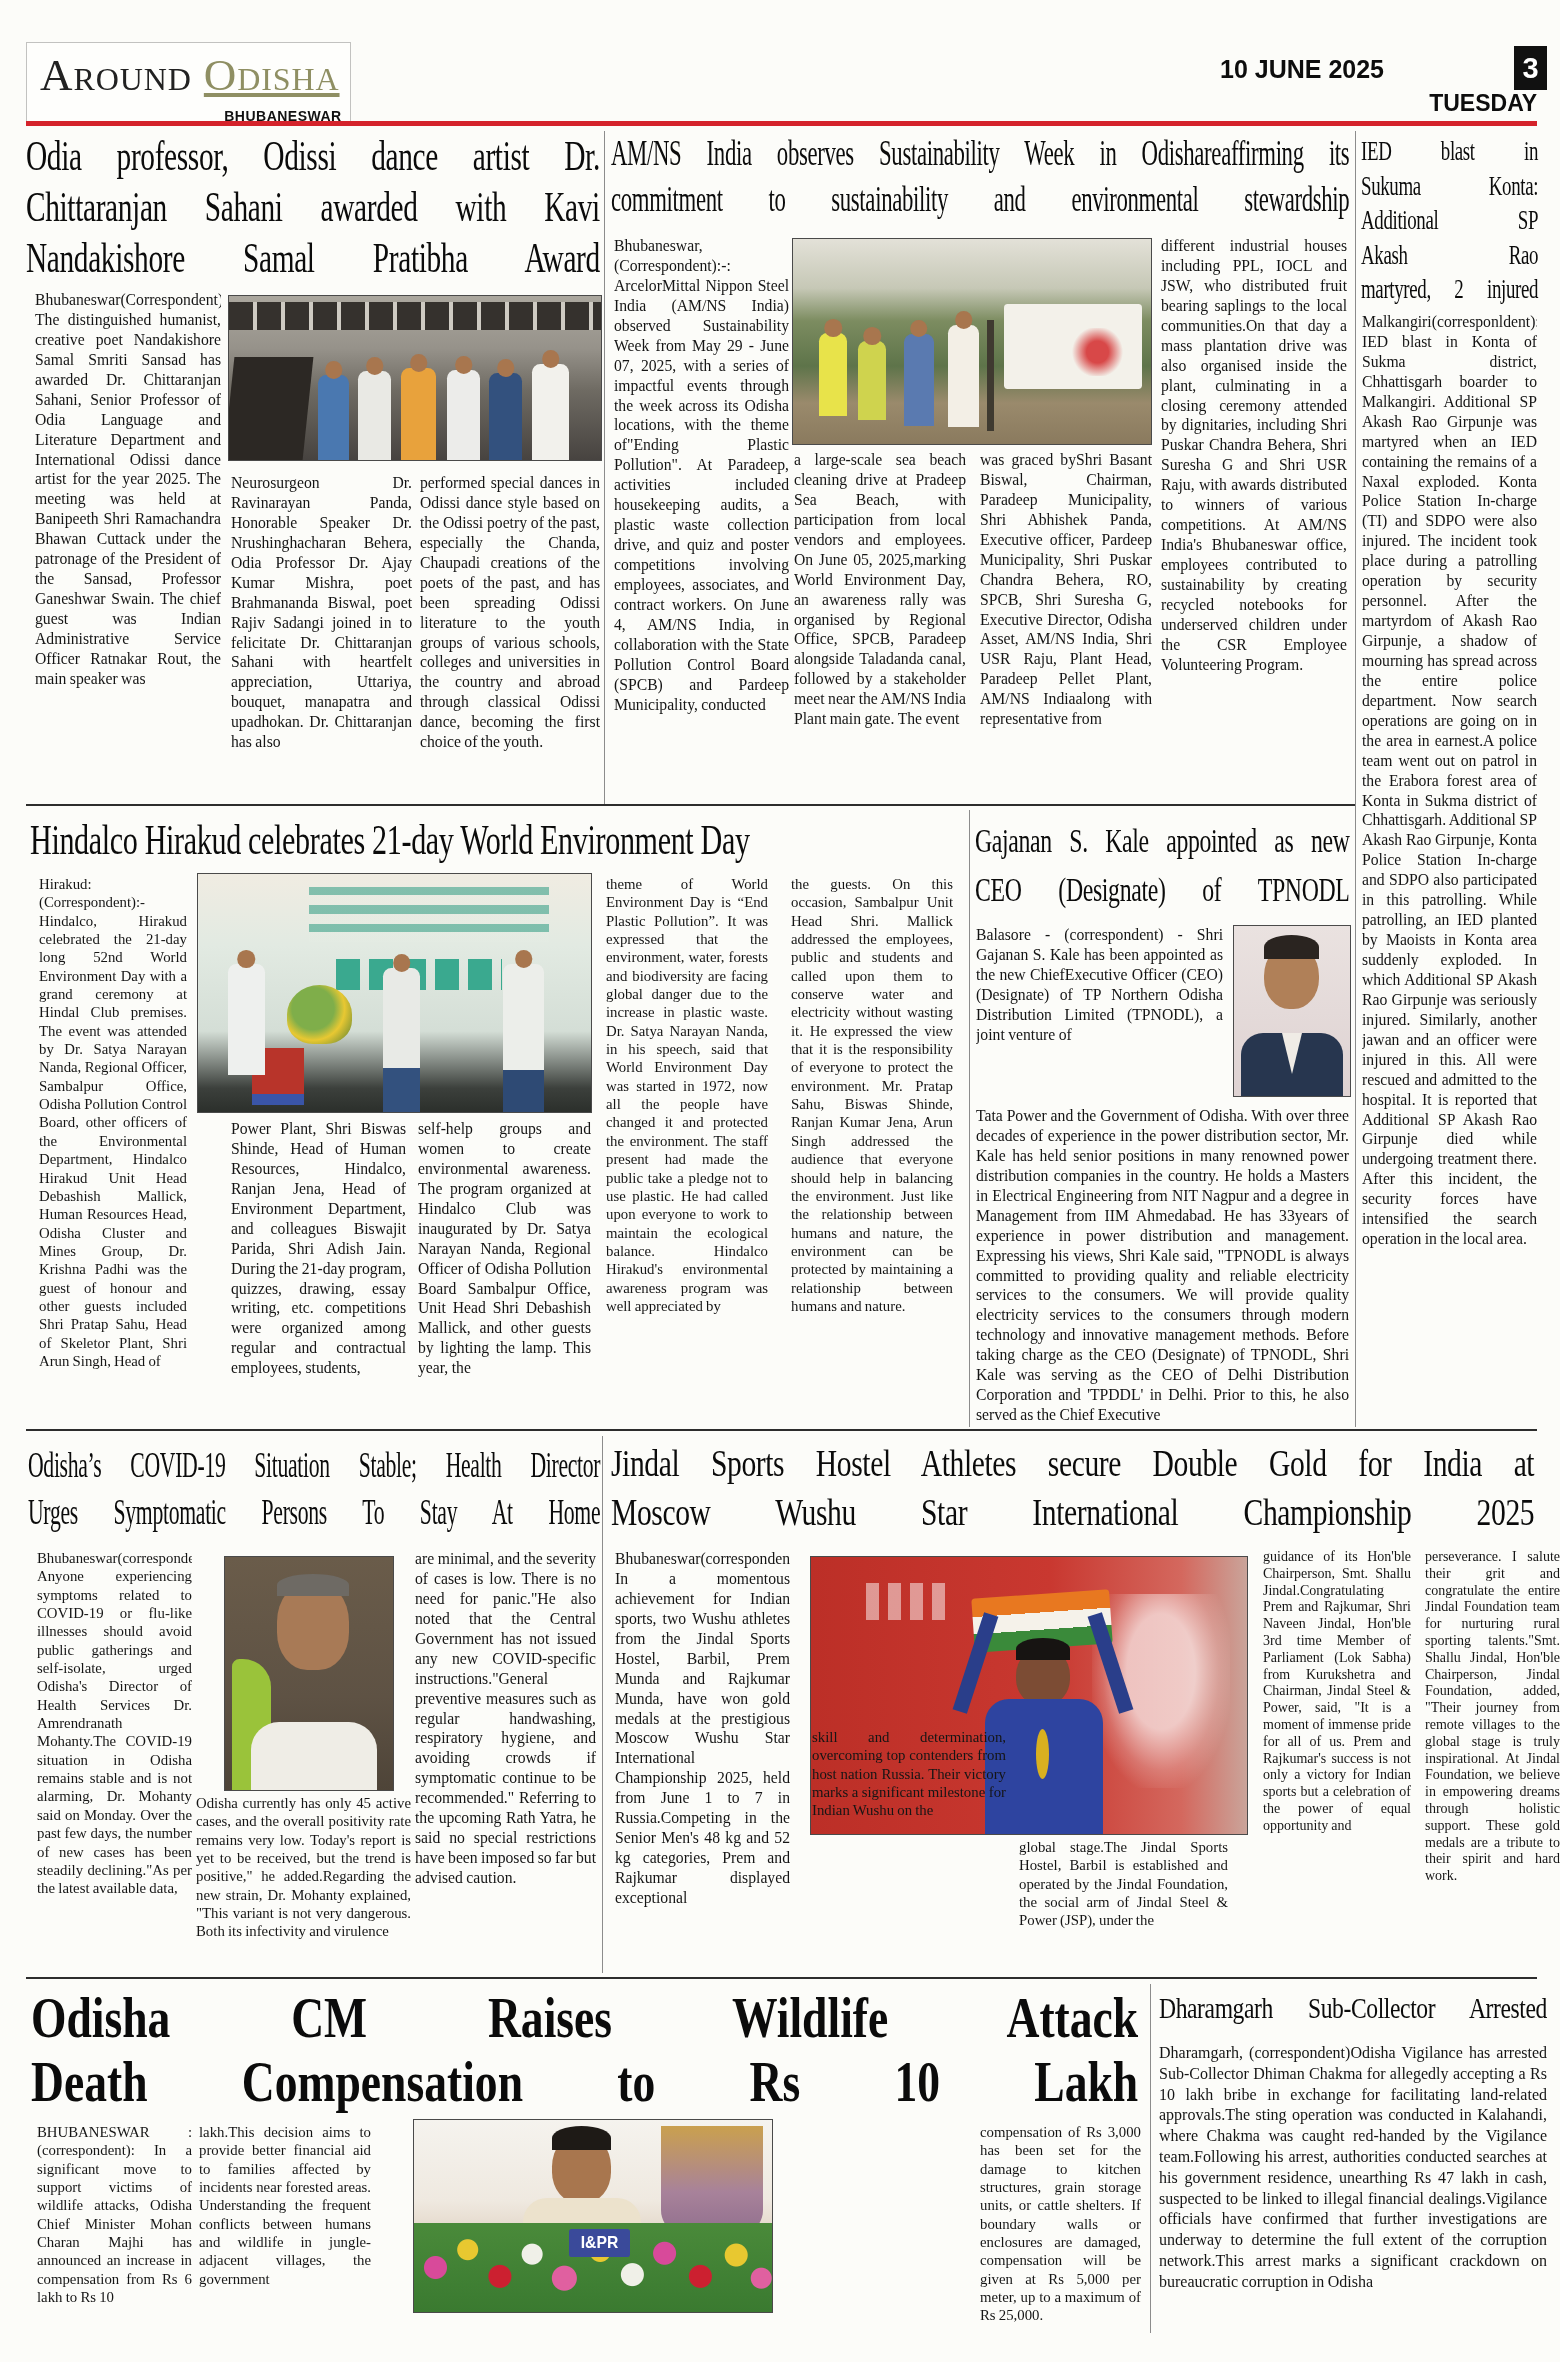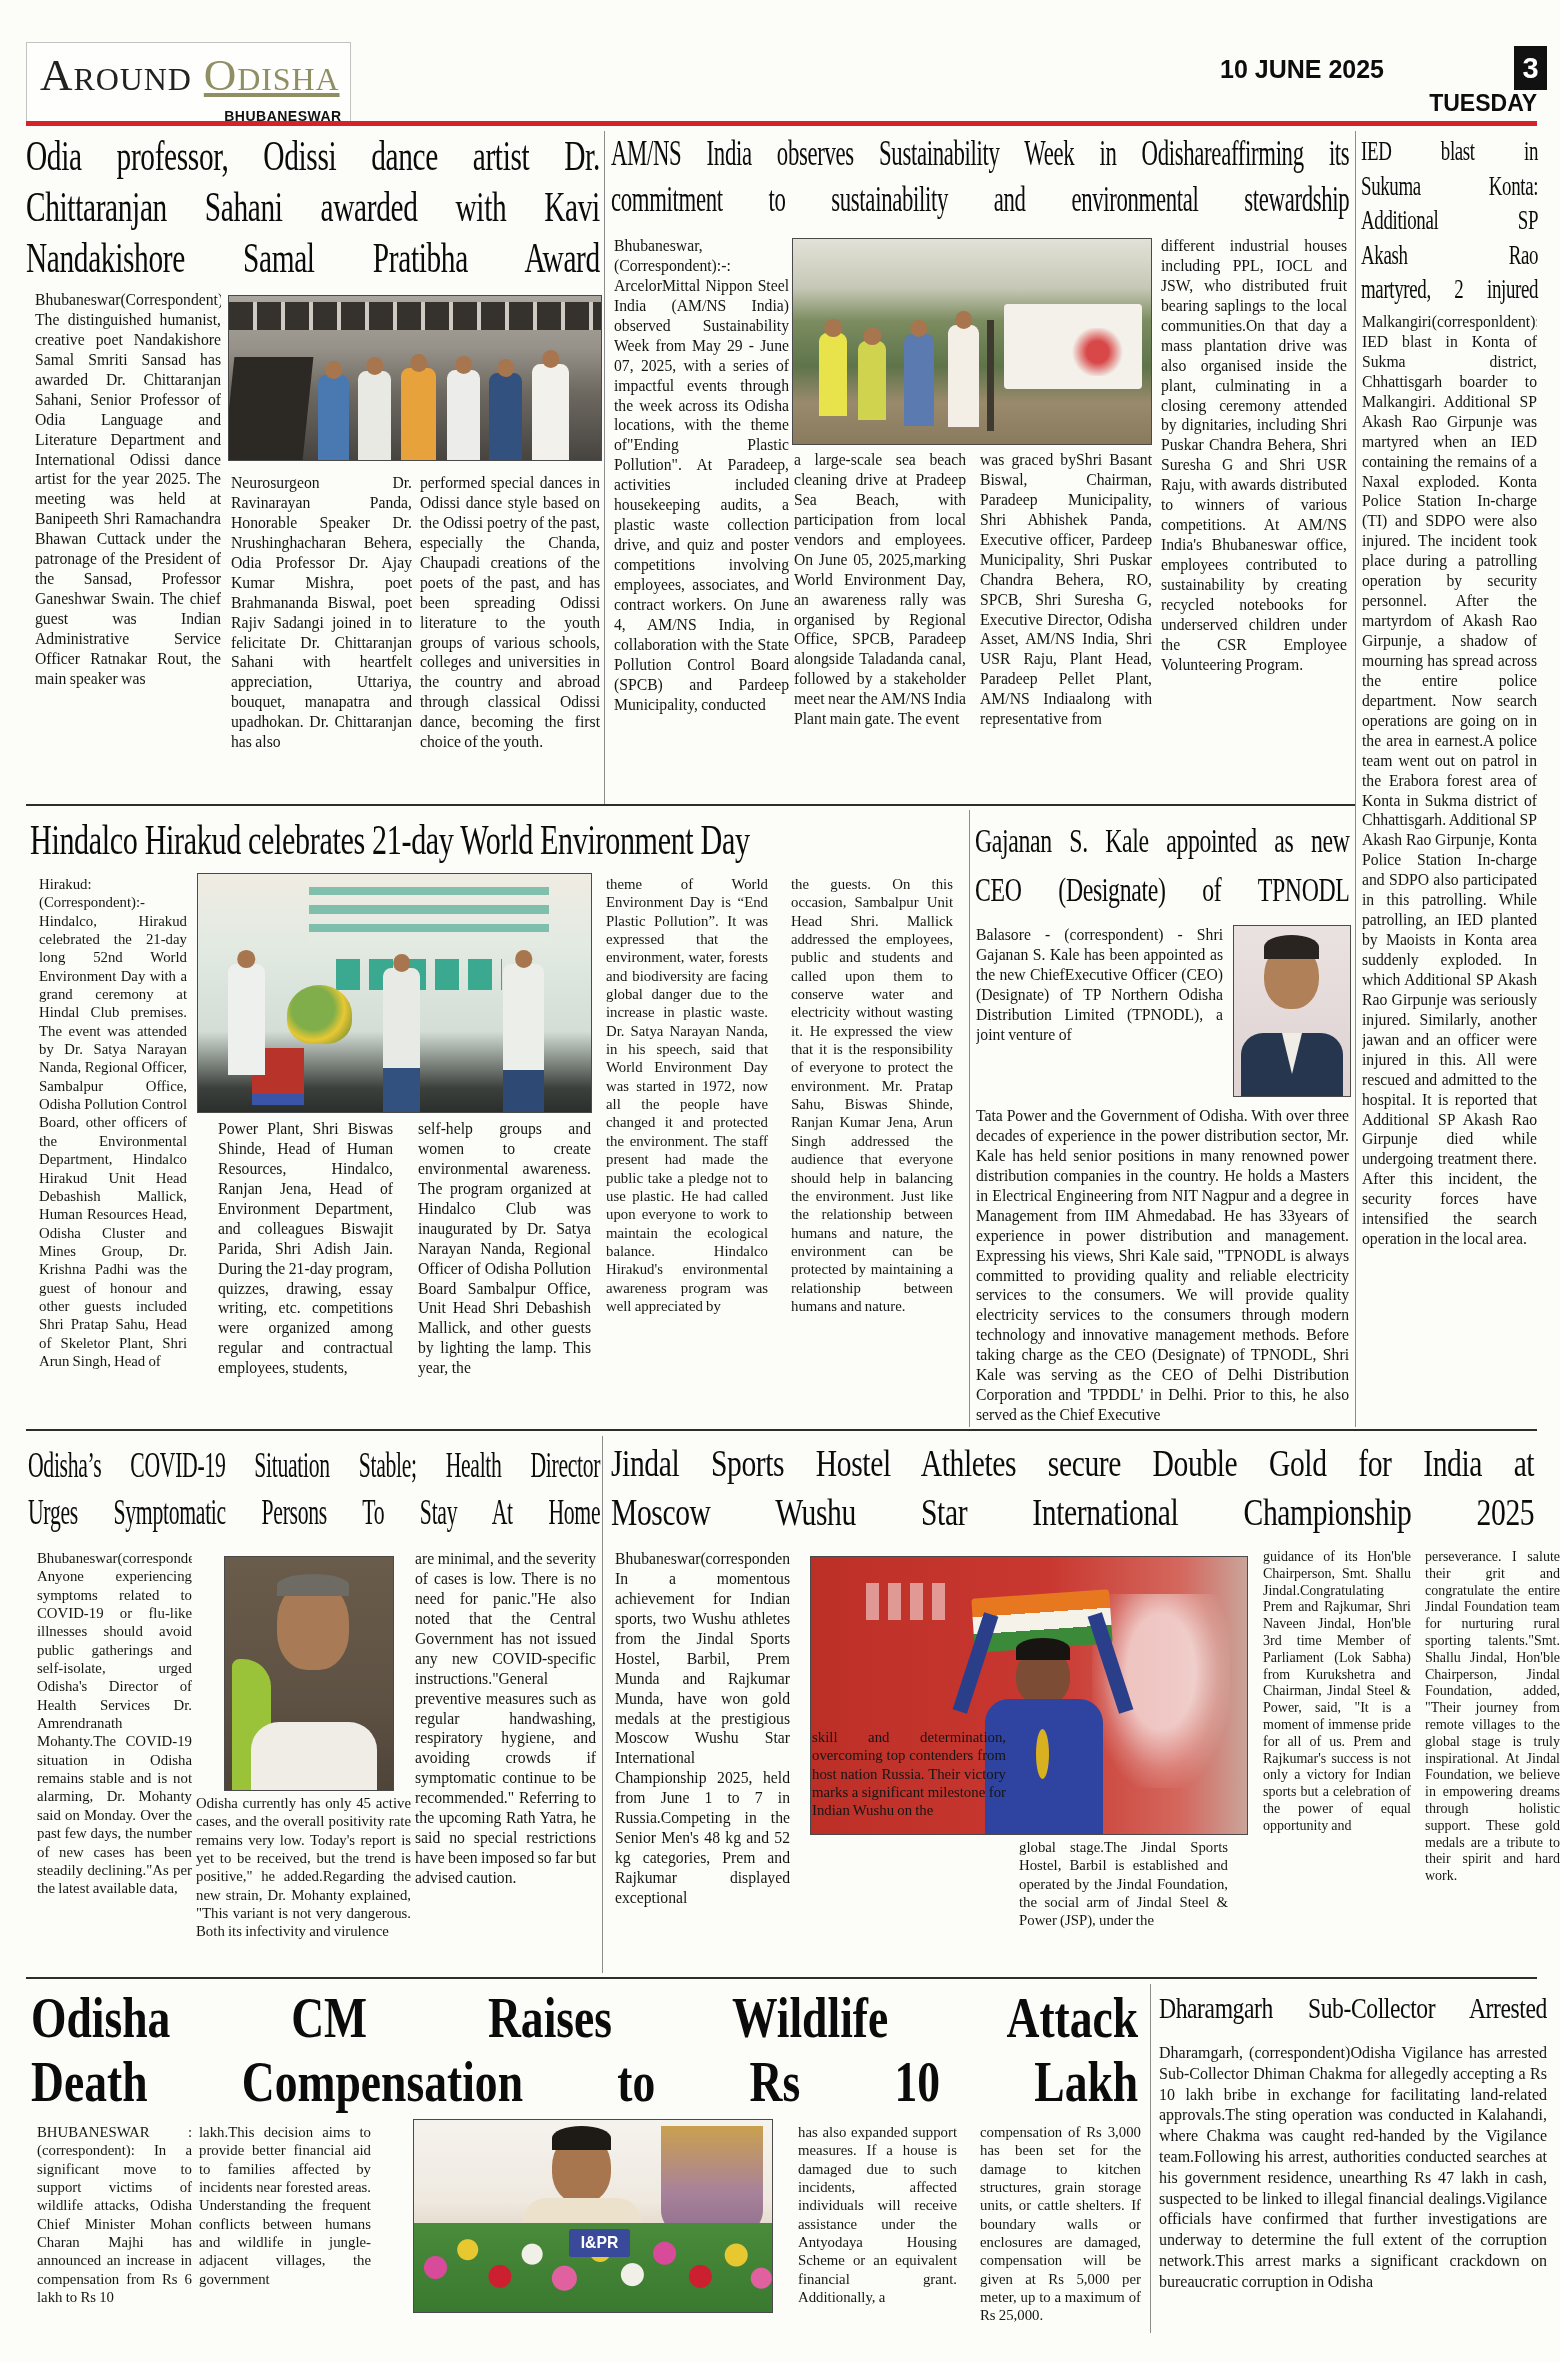--- a/index.html
+++ b/index.html
@@ -99,21 +99,21 @@
     <div class="abs" style="left:89px;top:111px;width:65px;height:59px;background:radial-gradient(circle at 40% 40%,#7fae4a 0 40%,#e8c832 60%,#4a7a34 100%);border-radius:50% 50% 40% 40%;"></div>
     <div class="abs" style="left:54px;bottom:7.4px;width:52px;height:57px;background:#b8342a;"></div>
     <div class="abs" style="left:54px;bottom:7.4px;width:52px;height:11px;background:#3a55a8;"></div>
     <div class="fig" style="left:29.5px;bottom:37px;width:37px;height:111px;background:#eef0ee;"></div>
     <div class="fig" style="left:185px;bottom:26px;width:37px;height:118px;background:#e8eae6;"></div>
     <div class="fig" style="left:305px;bottom:24px;width:41px;height:124px;background:#eceeea;"></div>
     <div class="abs" style="left:185px;bottom:0;width:37px;height:44px;background:#33517e;"></div>
     <div class="abs" style="left:305px;bottom:0;width:41px;height:42px;background:#2e4a74;"></div>
   </div>
   <div class="col t16" style="left:39px;top:875px;width:148px;height:552px;">Hirakud:(Correspondent):- Hindalco, Hirakud celebrated the 21-day long 52nd World Environment Day with a grand ceremony at Hindal Club premises. The event was attended by Dr. Satya Narayan Nanda, Regional Officer, Sambalpur Office, Odisha Pollution Control Board, other officers of the Environmental Department, Hindalco Hirakud Unit Head Debashish Mallick, Human Resources Head, Odisha Cluster and Mines Group, Dr. Krishna Padhi was the guest of honour and other guests included Shri Pratap Sahu, Head of Skeletor Plant, Shri Arun Singh, Head of</div>
-  <div class="col" style="left:218px;top:1119px;width:175px;height:308px;">Power Plant, Shri Biswas Shinde, Head of Human Resources, Hindalco, Ranjan Jena, Head of Environment Department, and colleagues Biswajit Parida, Shri Adish Jain. During the 21-day program, quizzes, drawing, essay writing, etc. competitions were organized among regular and contractual employees, students,</div>
+  <div class="col" style="left:231px;top:1119px;width:175px;height:308px;">Power Plant, Shri Biswas Shinde, Head of Human Resources, Hindalco, Ranjan Jena, Head of Environment Department, and colleagues Biswajit Parida, Shri Adish Jain. During the 21-day program, quizzes, drawing, essay writing, etc. competitions were organized among regular and contractual employees, students,</div>
   <div class="col" style="left:418px;top:1119px;width:173px;height:308px;">self-help groups and women to create environmental awareness. The program organized at Hindalco Club was inaugurated by Dr. Satya Narayan Nanda, Regional Officer of Odisha Pollution Board Sambalpur Office, Unit Head Shri Debashish Mallick, and other guests by lighting the lamp. This year, the</div>
   <div class="col t16" style="left:606px;top:875px;width:162px;height:552px;">theme of World Environment Day is “End Plastic Pollution”. It was expressed that the environment, water, forests and biodiversity are facing global danger due to the increase in plastic waste. Dr. Satya Narayan Nanda, in his speech, said that World Environment Day was started in 1972, now all the people have changed it and protected the environment. The staff present had made the public take a pledge not to use plastic. He had called upon everyone to work to maintain the ecological balance. Hindalco Hirakud's environmental awareness program was well appreciated by</div>
   <div class="col t16" style="left:791px;top:875px;width:162px;height:552px;">the guests. On this occasion, Sambalpur Unit Head Shri. Mallick addressed the employees, public and students and called upon them to conserve water and electricity without wasting it. He expressed the view that it is the responsibility of everyone to protect the environment. Mr. Pratap Sahu, Biswas Shinde, Ranjan Kumar Jena, Arun Singh addressed the audience that everyone should help in balancing the environment. Just like the relationship between humans and nature, the environment can be protected by maintaining a relationship between humans and nature.</div>
 
   <div class="hl" style="left:975px;top:816px;width:535px;font-size:34px;line-height:1.45;transform:scaleX(0.7);">Gajanan S. Kale appointed as new
 CEO (Designate) of TPNODL</div>
   <div class="photo" style="left:1233px;top:925px;width:116px;height:170px;background:linear-gradient(180deg,#eae2e0 0%,#ded2d2 100%);">
     <div class="abs" style="left:30px;top:16.6px;width:55px;height:66px;border-radius:50% 50% 46% 46%;background:#b08058;"></div>
     <div class="abs" style="left:30px;top:9.2px;width:55px;height:24px;border-radius:50% 50% 0 0;background:#2a2420;"></div>
     <div class="abs" style="left:7.4px;bottom:0;width:102px;height:63px;border-radius:22px 22px 0 0;background:#27364f;"></div>
@@ -170,20 +170,19 @@
       radial-gradient(circle at 61% 58%,#f0f0e8 0 11px,transparent 12px),
       radial-gradient(circle at 70% 34%,#d84a9a 0 11px,transparent 12px),
       radial-gradient(circle at 80% 60%,#cc2030 0 11px,transparent 12px),
       radial-gradient(circle at 90% 36%,#e8c830 0 11px,transparent 12px),
       radial-gradient(circle at 97% 62%,#e060a0 0 10px,transparent 11px),
       linear-gradient(180deg,#4a8a3a 0%,#3a7a30 100%);"></div>
     <div class="abs" style="left:155px;top:109px;width:61px;height:28px;background:#3a4a9a;color:#fff;font-family:'Liberation Sans',sans-serif;font-weight:bold;font-size:15.7px;text-align:center;line-height:28px;border-radius:2.8px;">I&amp;PR</div>
   </div>
   <div class="col t16" style="left:37px;top:2123px;width:155px;height:238px;">BHUBANESWAR :(correspondent): In a significant move to support victims of wildlife attacks, Odisha Chief Minister Mohan Charan Majhi has announced an increase in compensation from Rs 6 lakh to Rs 10</div>
   <div class="col t16" style="left:199px;top:2123px;width:172px;height:238px;">lakh.This decision aims to provide better financial aid to families affected by incidents near forested areas. Understanding the frequent conflicts between humans and wildlife in jungle-adjacent villages, the government</div>
-  <div class="col t16" style="left:798px;top:2123px;width:159px;height:238px;">has also expanded support measures. If a house is damaged due to such incidents, affected individuals will receive assistance under the Antyodaya Housing Scheme or an equivalent financial grant. Additionally, a</div>
   <div class="col t16" style="left:980px;top:2123px;width:161px;height:238px;">compensation of Rs 3,000 has been set for the damage to kitchen structures, grain storage units, or cattle shelters. If boundary walls or enclosures are damaged, compensation will be given at Rs 5,000 per meter, up to a maximum of Rs 25,000.</div>
 
   <div class="hl" style="left:1159px;top:1988px;width:485px;font-size:29.5px;line-height:1.4;transform:scaleX(0.8);">Dharamgarh Sub-Collector Arrested</div>
   <div class="col" style="left:1159px;top:2043px;width:388px;height:290px;font-size:16px;line-height:1.3;">Dharamgarh, (correspondent)Odisha Vigilance has arrested Sub-Collector Dhiman Chakma for allegedly accepting a Rs 10 lakh bribe in exchange for facilitating land-related approvals.The sting operation was conducted in Kalahandi, where Chakma was caught red-handed by the Vigilance team.Following his arrest, authorities conducted searches at his government residence, unearthing Rs 47 lakh in cash, suspected to be linked to illegal financial dealings.Vigilance officials have confirmed that further investigations are underway to determine the full extent of the corruption network.This arrest marks a significant crackdown on bureaucratic corruption in Odisha</div>
 
 </div>
 
 
 </body></html>

